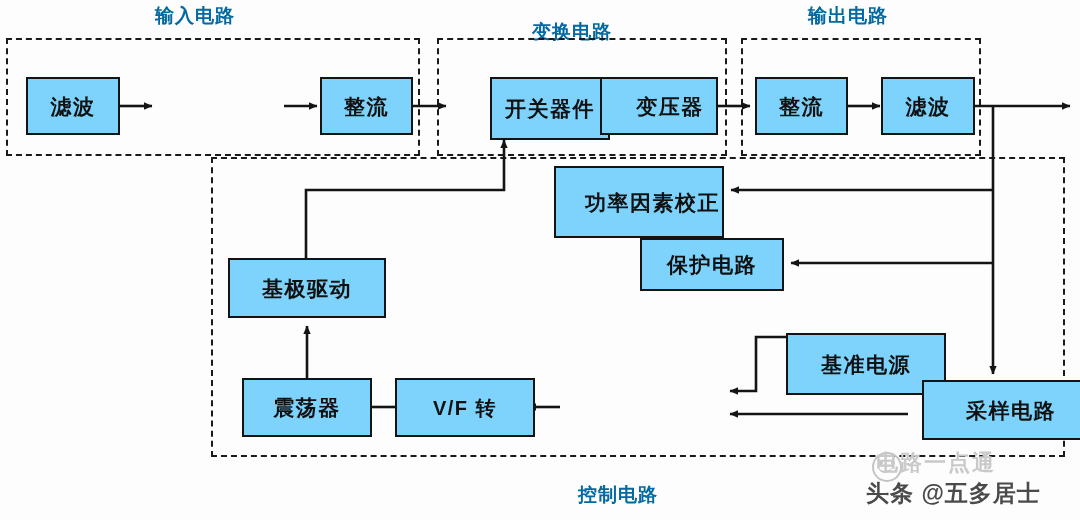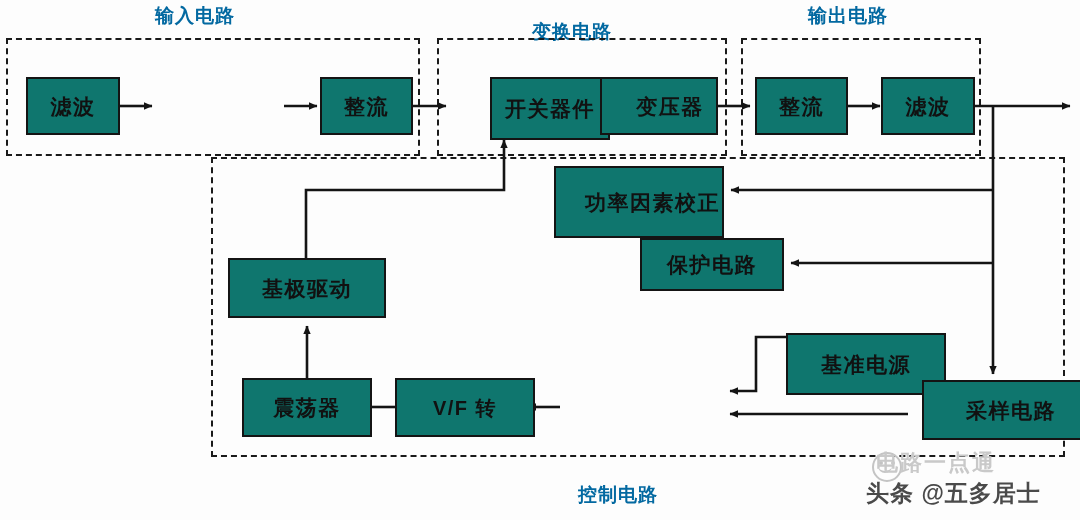--- a/index.html
+++ b/index.html
@@ -32,21 +32,21 @@
     color: #0369a1;
     letter-spacing: 1px;
     white-space: nowrap;
     text-align: center;
     line-height: 1;
   }
   
   .blk {
     position: absolute;
     border: 2.2px solid #141414;
-    background: #0f766e;
+    background: #7dd3fc;
     box-sizing: border-box;
     display: flex;
     align-items: center;
     justify-content: center;
     font-size: 21px;
     font-weight: 600;
     color: #111;
     letter-spacing: 1.5px;
     white-space: nowrap;
     line-height: 1;

